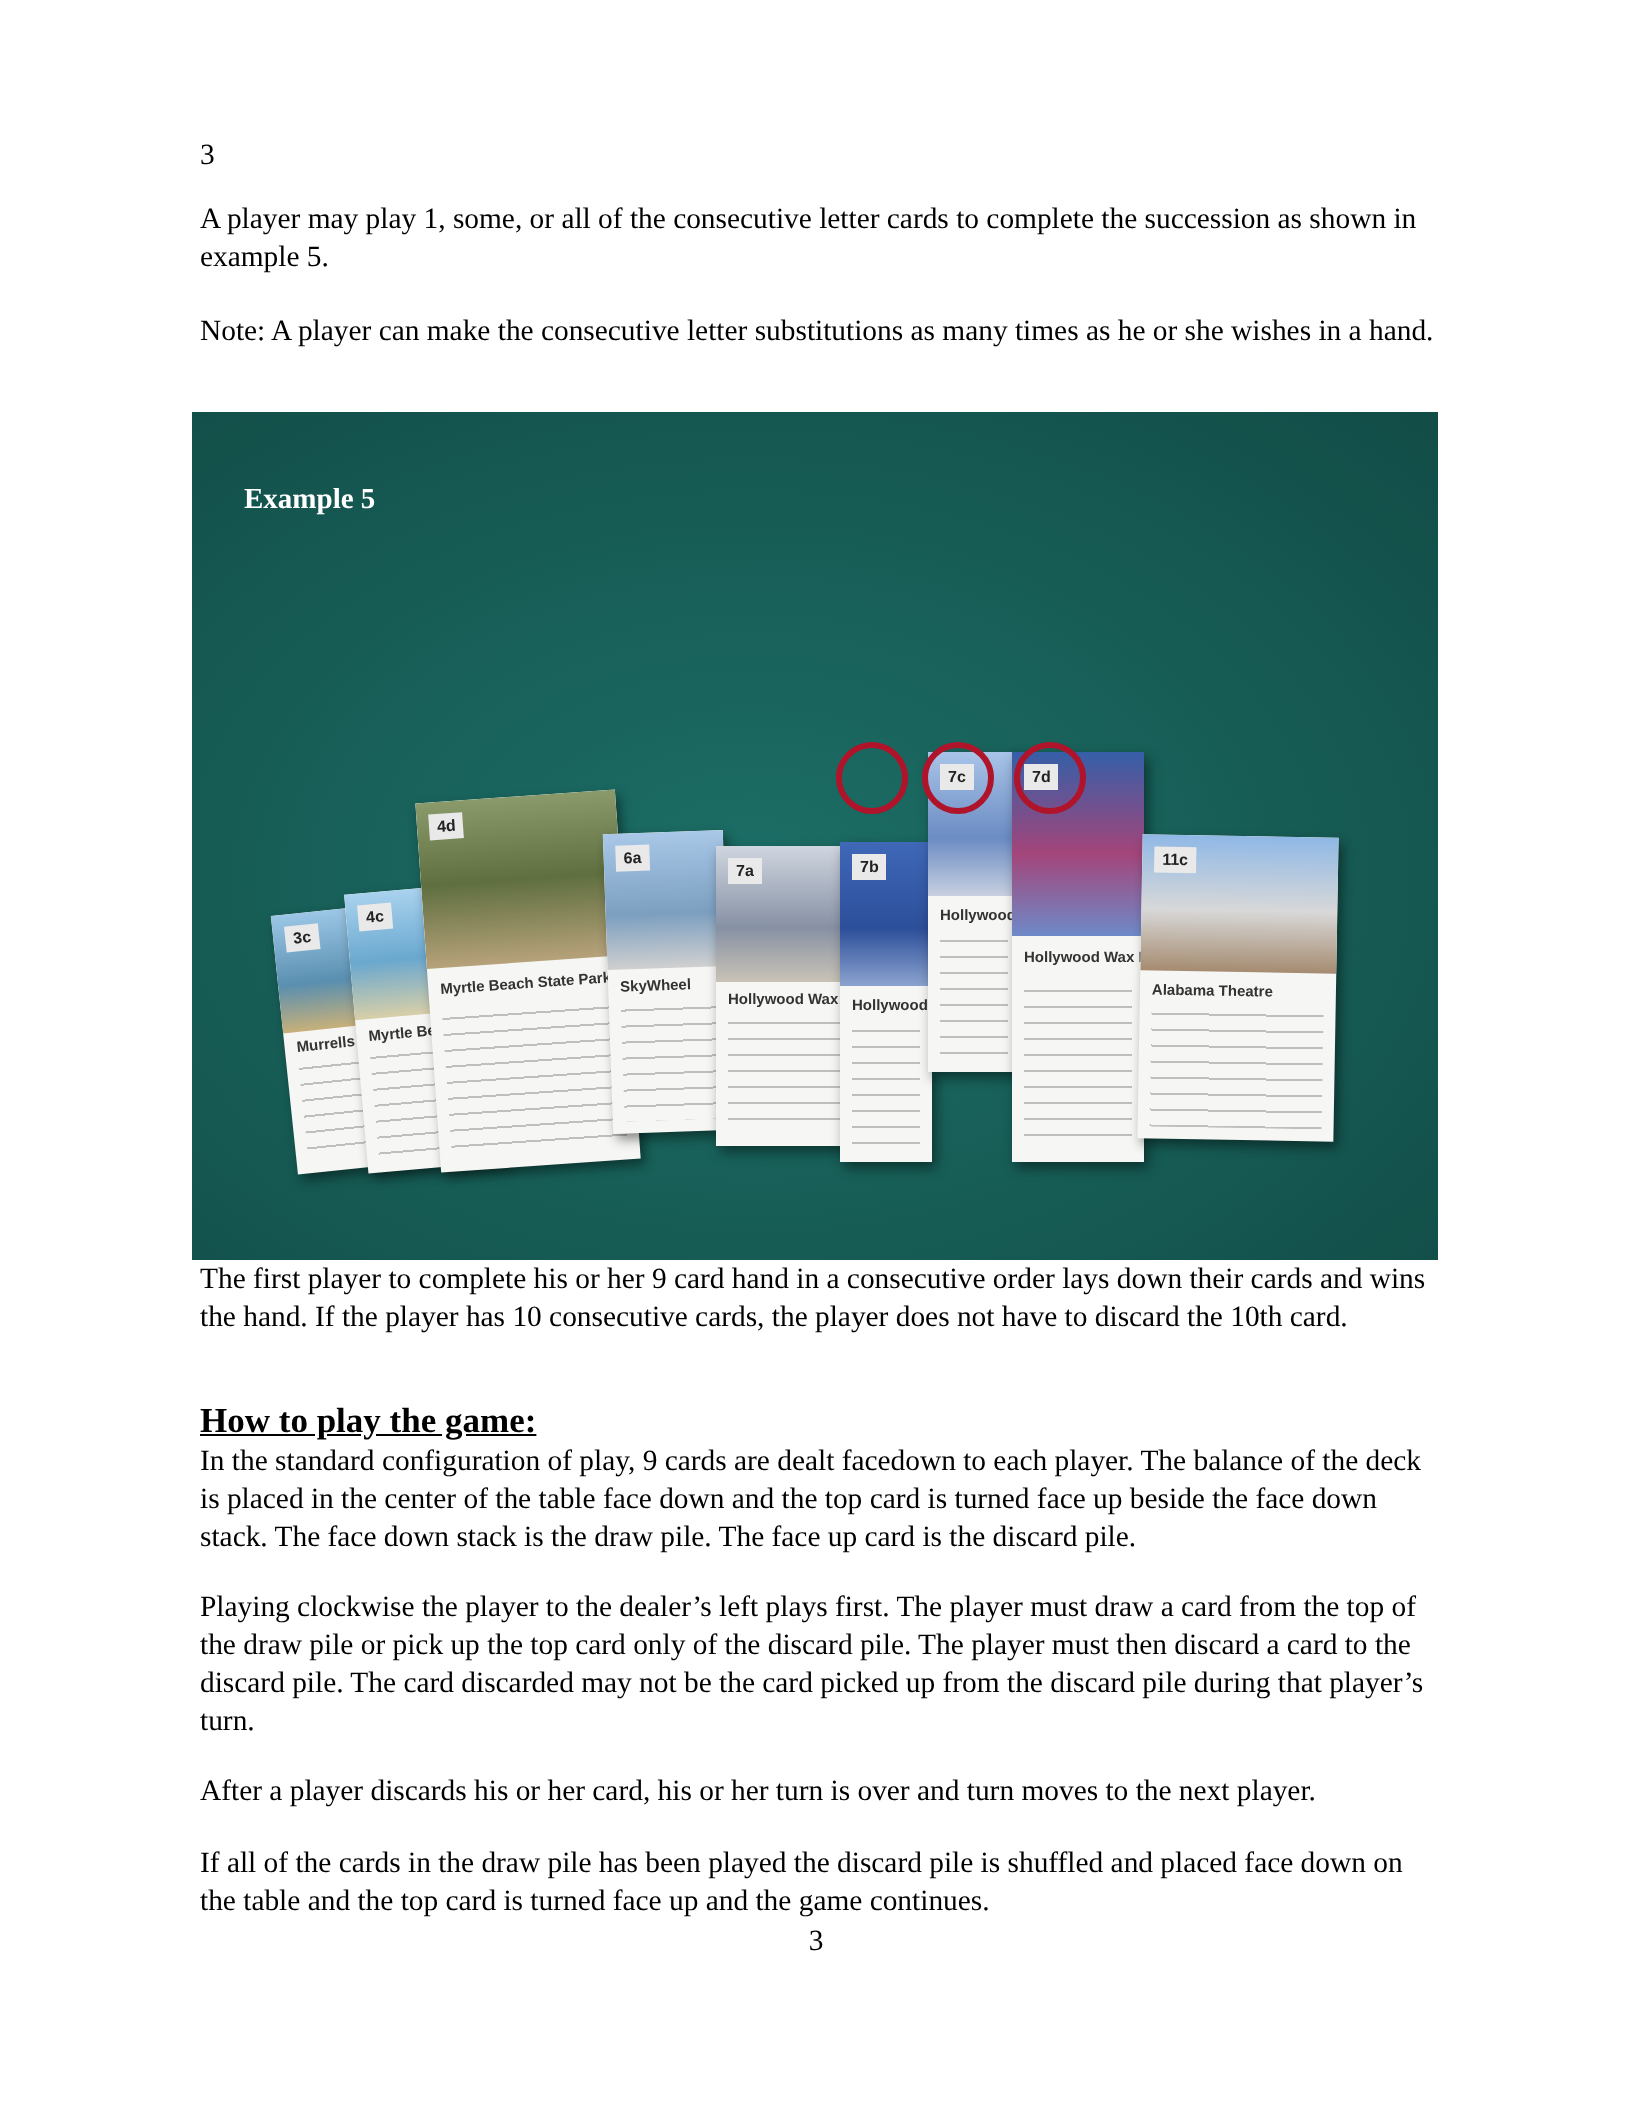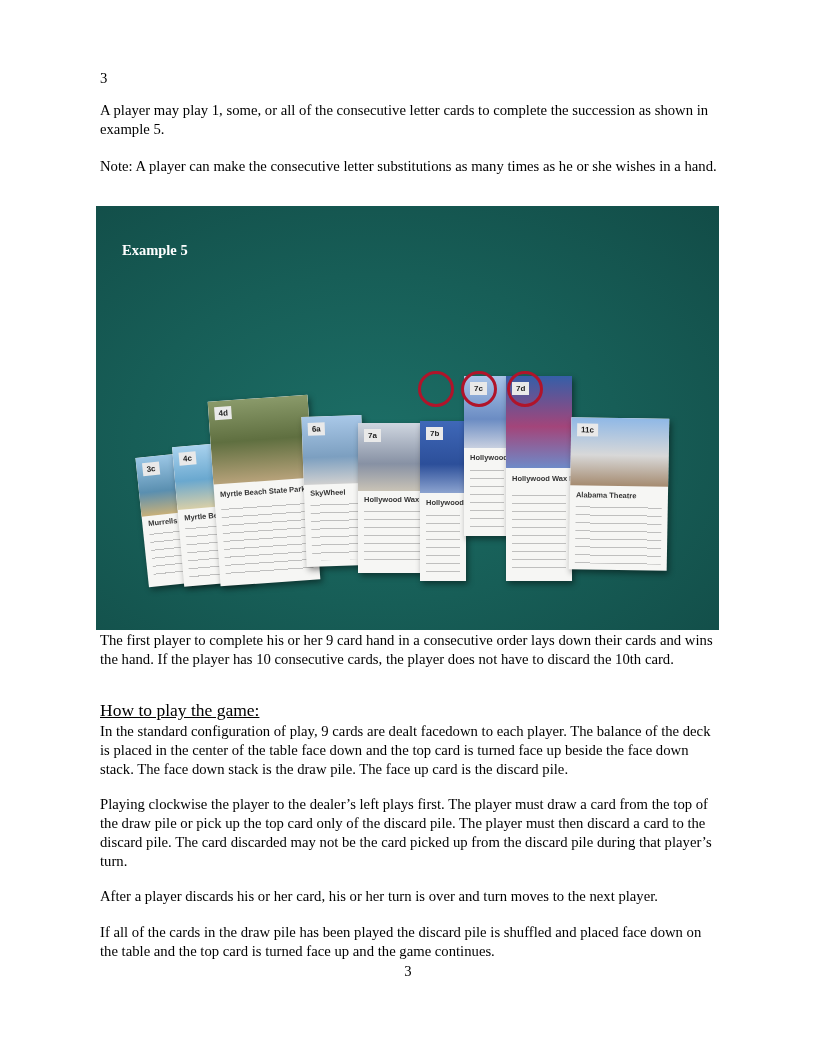--- a/index.html
+++ b/index.html
@@ -16,21 +16,21 @@
   .ex-text p { margin:0 0 20px 0; }
   .card { position:absolute; background:#f6f6f4; box-shadow:2px 3px 6px rgba(0,0,0,0.45); overflow:hidden; }
   .card .img { position:absolute; left:0; top:0; right:0; height:45%; }
   .card .tag { position:absolute; left:6px; top:6px; background:#e9e9e9; font-family:"Liberation Sans", sans-serif;
                font-size:8px; font-weight:bold; padding:2px 4px; color:#222; }
   .card .title { position:absolute; left:6px; top:48%; font-family:"Liberation Sans", sans-serif; font-size:7.5px;
                  font-weight:bold; color:#333; white-space:nowrap; }
   .card .lines { position:absolute; left:6px; right:6px; top:56%; bottom:6px;
                  background:repeating-linear-gradient(#f6f6f4 0 4px, #9a9a9a 4px 5px, #f6f6f4 5px 8px); opacity:0.6; }
   .circle { position:absolute; width:30px; height:30px; border:3px solid #b0142a; border-radius:50%; }
-  .heading { position:absolute; left:100px; top:700px; font-weight:normal; font-size:17.5px; text-decoration:underline; }
+  .heading { position:absolute; left:100px; top:700px; font-weight:bold; font-size:17.5px; text-decoration:underline; }
   .page-num-bottom { position:absolute; left:0; width:816px; text-align:center; top:963px; }
 </style>
 </head>
 <body>
 
 <div class="page-num-top">3</div>
 
 <p class="para" style="top:101px;">A player may play 1, some, or all of the consecutive letter cards to complete the succession as shown in example 5.</p>
 <p class="para" style="top:157px;">Note: A player can make the consecutive letter substitutions as many times as he or she wishes in a hand.</p>
 

